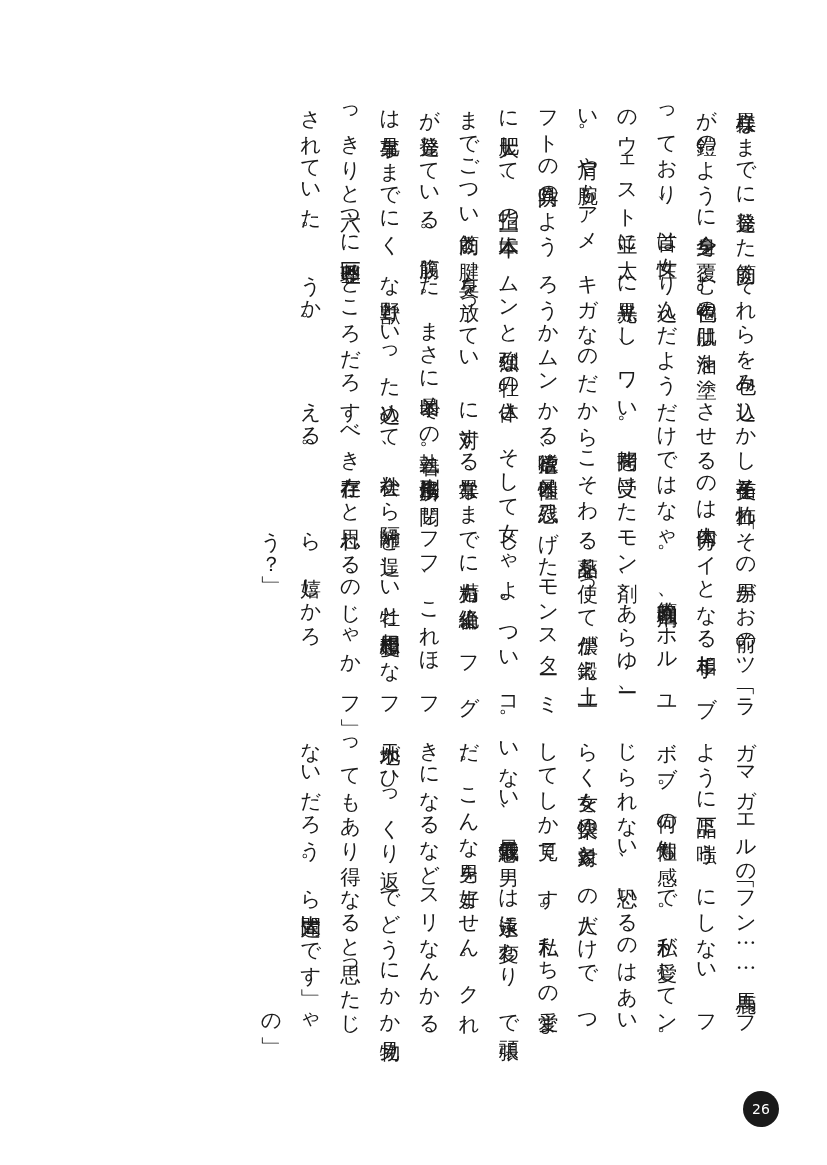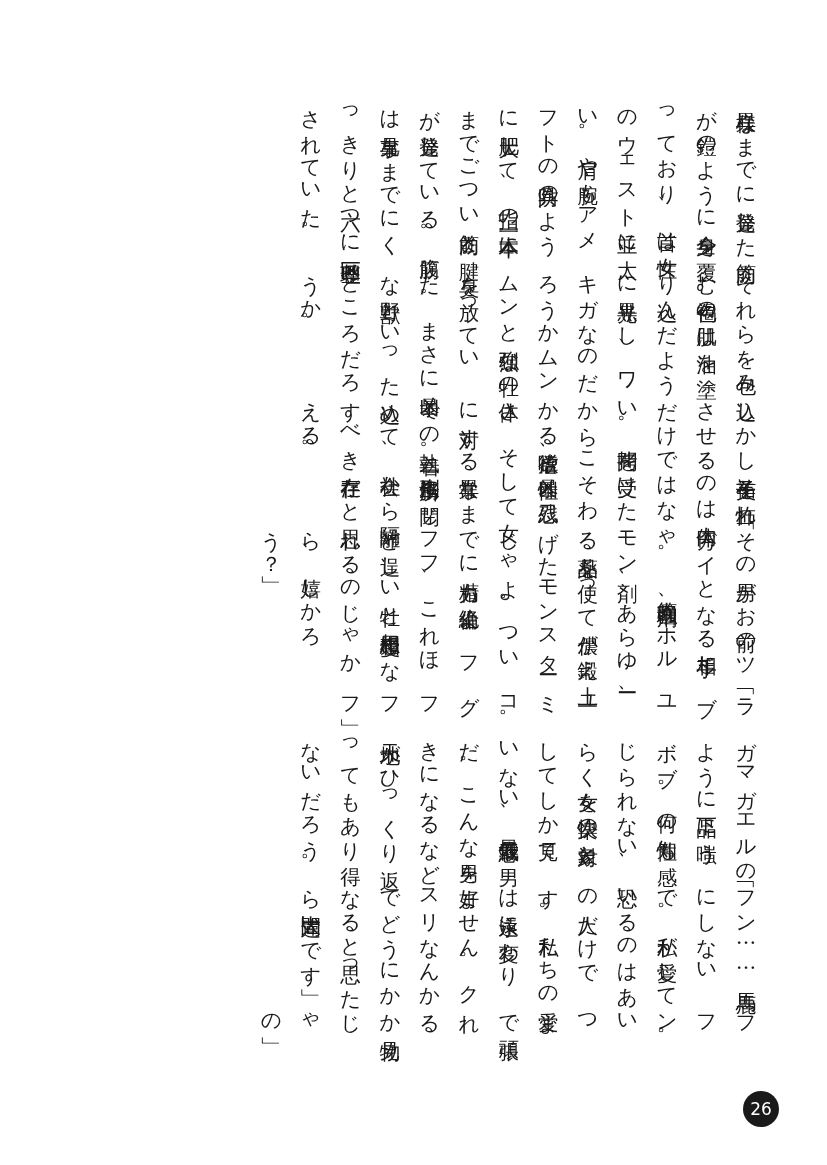--- a/index.html
+++ b/index.html
@@ -44,21 +44,21 @@
   .page-number {
     position: absolute;
     right: 48px;
     bottom: 38px;
     width: 36px;
     height: 36px;
     border-radius: 50%;
     background: #1a1a1a;
     color: #ffffff;
     font-family: "DejaVu Sans", "Liberation Sans", sans-serif;
-    font-size: 17px;
+    font-size: 14px;
     display: flex;
     align-items: center;
     justify-content: center;
     letter-spacing: 0;
   }
 </style>
 </head>
 <body>
 
 <div class="page">

